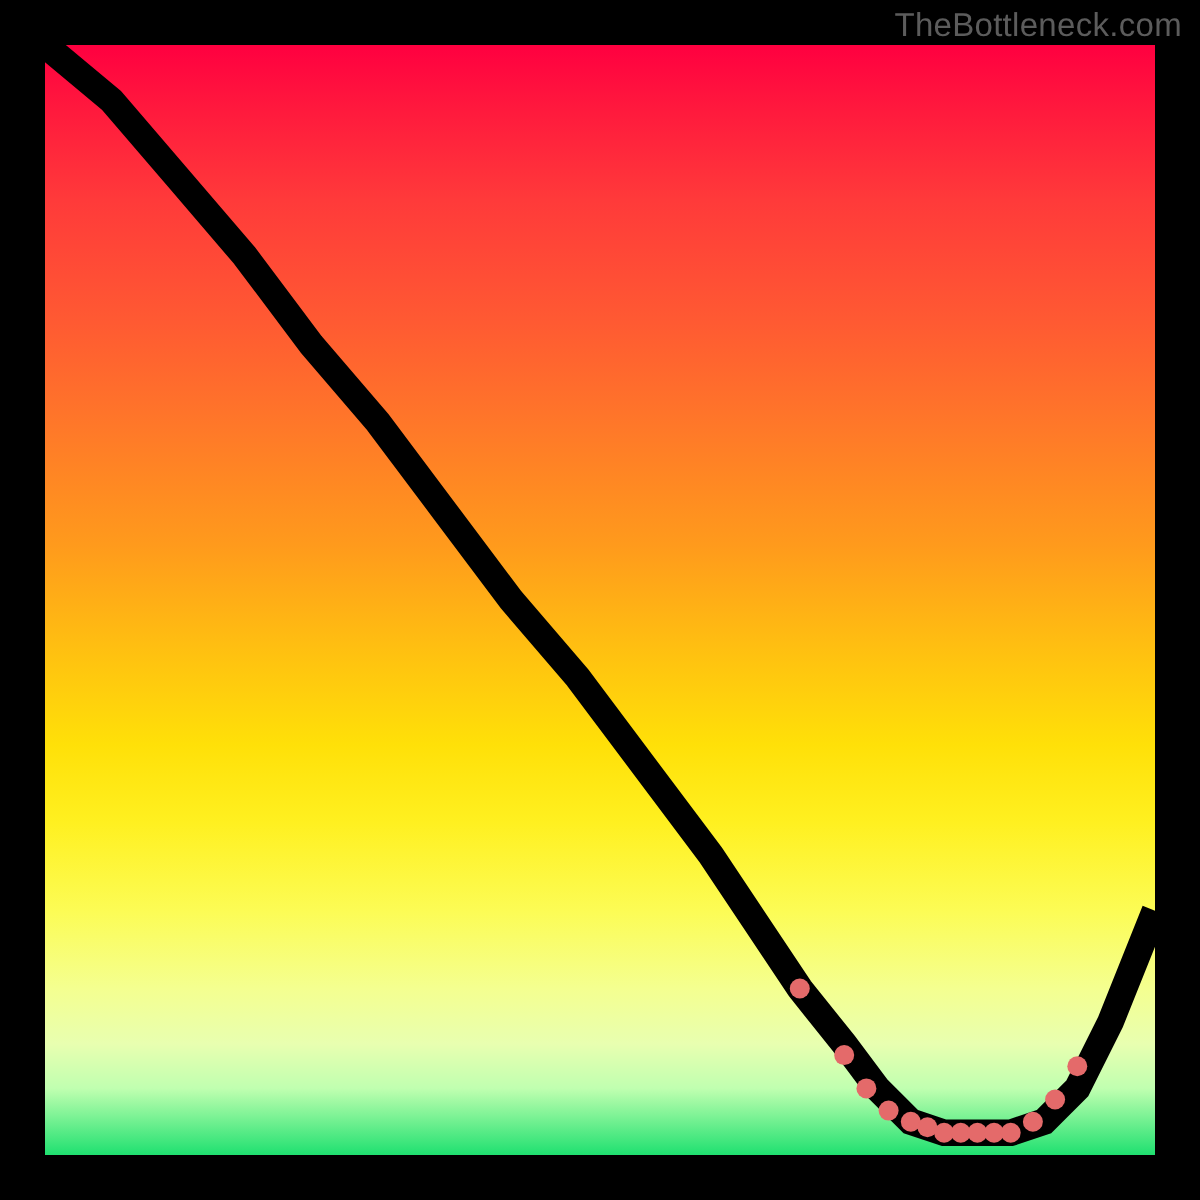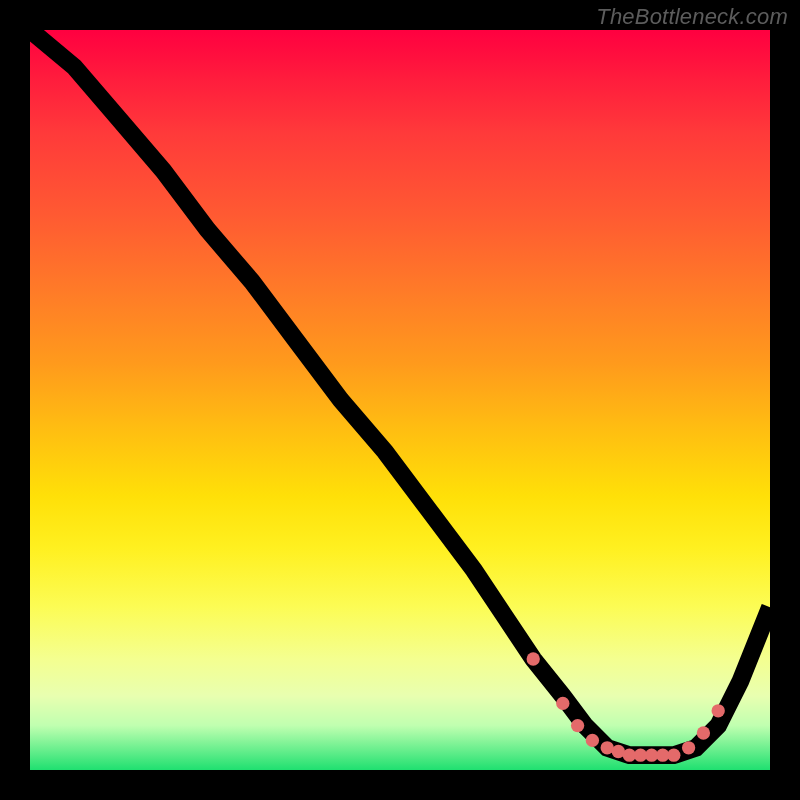--- a/index.html
+++ b/index.html
@@ -9,21 +9,20 @@
     height: 800px;
     background: #000;
     overflow: hidden;
     font-family: Arial, Helvetica, sans-serif;
   }
   .frame {
     position: relative;
     width: 800px;
     height: 800px;
     background: #000;
-    font-style: italic;
   }
   .watermark {
     position: absolute;
     top: 4px;
     right: 12px;
     color: #5c5c5c;
     font-size: 22px;
     font-weight: 500;
     letter-spacing: 0.2px;
     z-index: 5;

